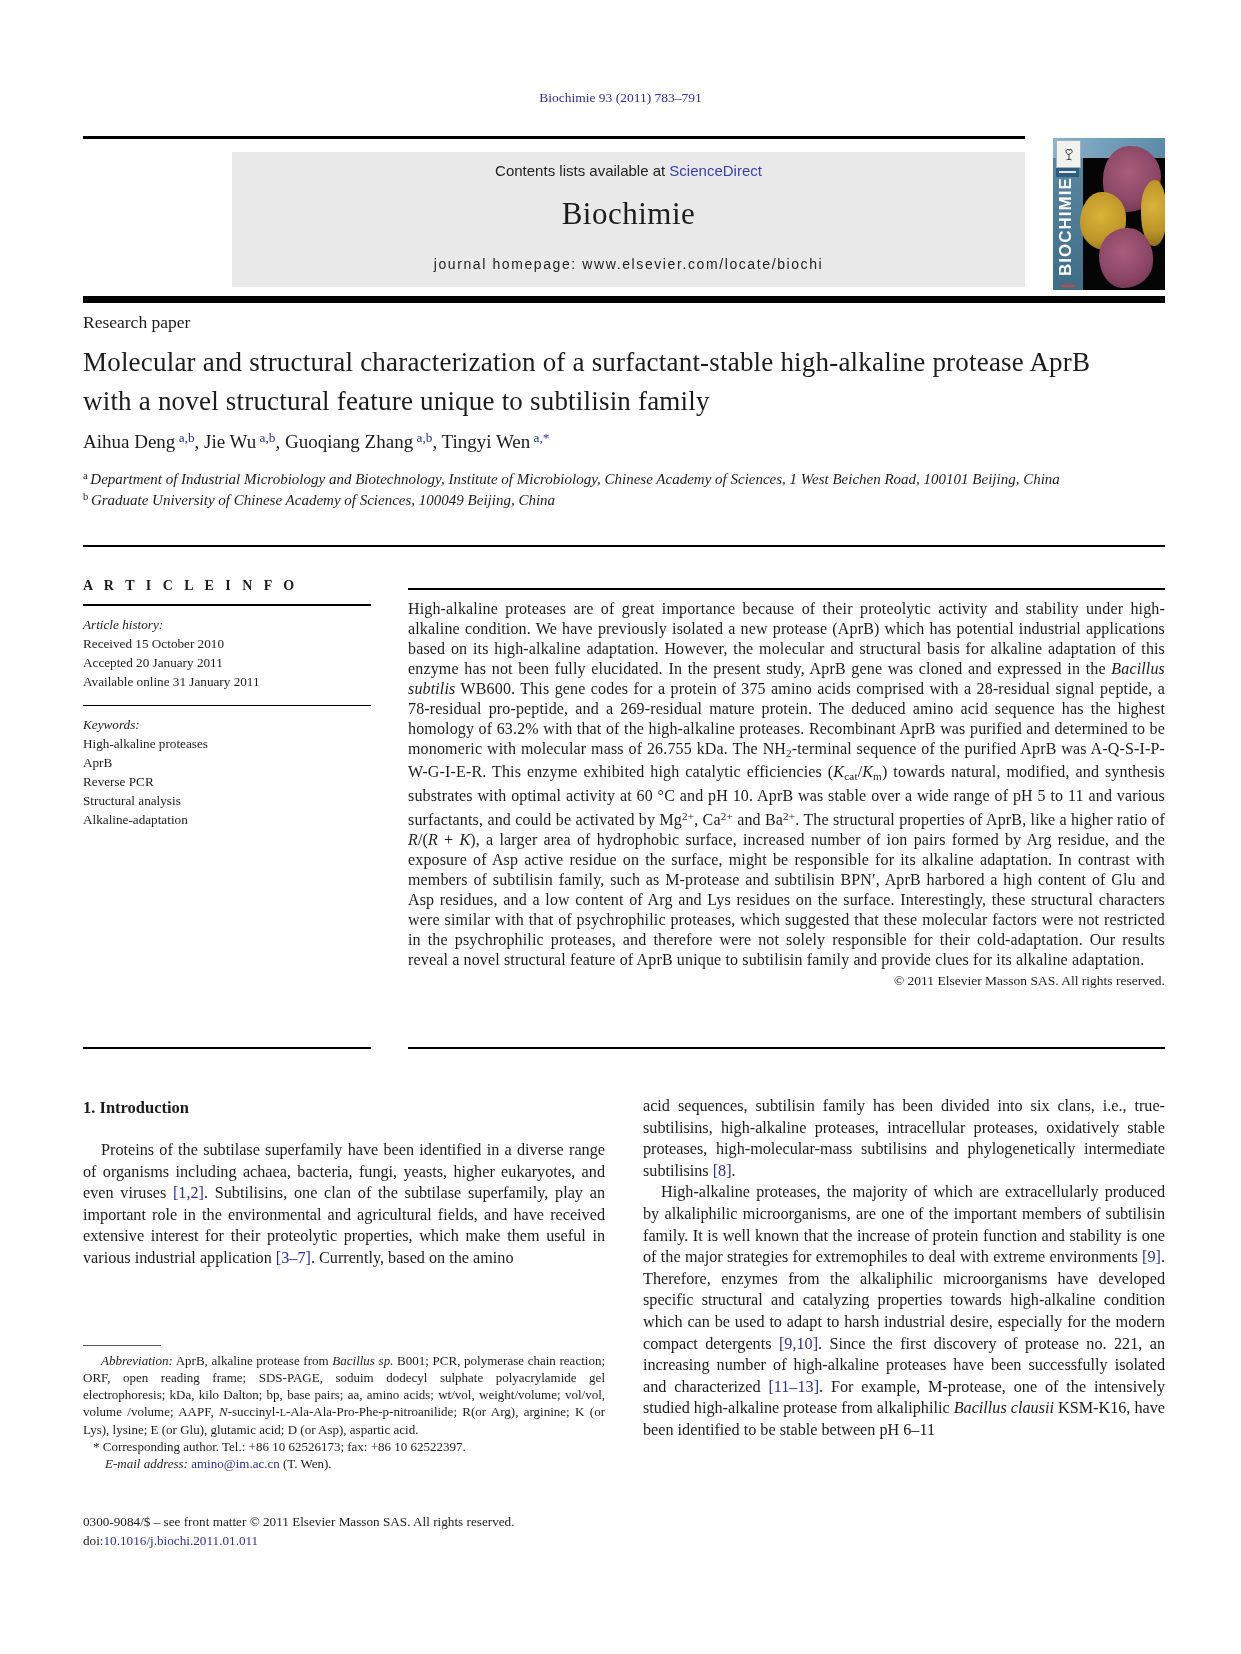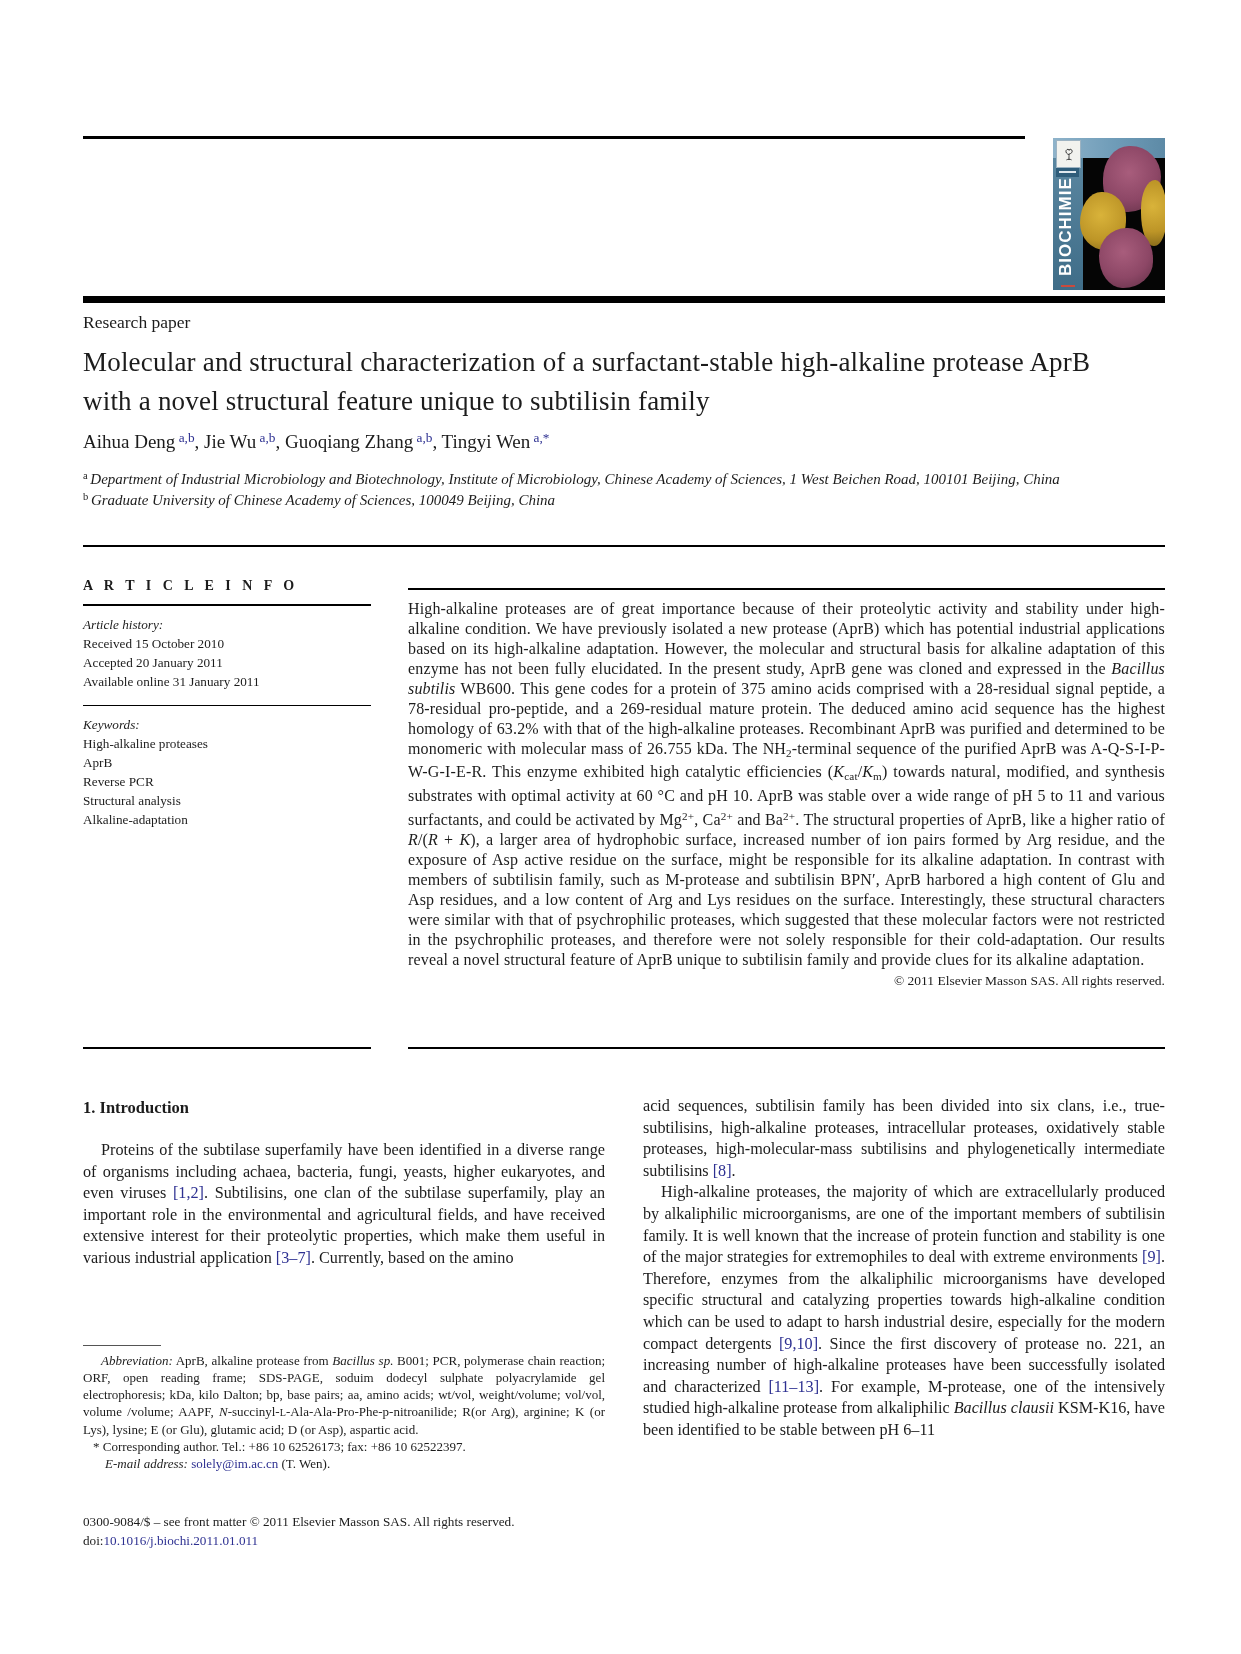--- a/index.html
+++ b/index.html
@@ -62,24 +62,32 @@
   .rt-sup{vertical-align:0.45em;font-size:0.7em;}
   .rt-link{color:var(--link);}
   .rt-sc{font-size:0.78em;}
   .sd{color:var(--sd-link);}
 </style>
 </head>
 <body>
 
 <div id="page">
 
+  <div class="abs citation" style="top:90px;left:0;">Biochimie 93 (2011) 783–791</div>
 
   <div class="abs rule" style="left:83px;top:136px;width:942px;height:3px;"></div>
 
 
+  <div class="abs graybox" style="left:232px;top:152px;width:793px;height:135px;">
+    <div class="abs contents-line" style="top:10px;left:0;">
+      <span>Contents lists available at </span><span class="sd">ScienceDirect</span>
+    </div>
+    <div class="abs journal-name" style="top:44px;left:0;">Biochimie</div>
+    <div class="abs homepage-line" style="top:104px;left:0;">journal homepage: www.elsevier.com/locate/biochi</div>
+  </div>
 
   <div class="abs cover" style="left:1053px;top:138px;width:112px;height:152px;">
     <div class="cover-band"></div>
     <div class="cover-spine"></div>
     <div class="blob m" style="left:50px;top:8px;width:58px;height:66px;border-radius:46% 54% 58% 42%/52% 48% 55% 45%;"></div>
     <div class="blob y" style="left:88px;top:42px;width:26px;height:66px;border-radius:55% 45% 50% 50%/45% 55% 48% 52%;"></div>
     <div class="blob y" style="left:27px;top:54px;width:46px;height:58px;border-radius:48% 52% 44% 56%/55% 45% 52% 48%;"></div>
     <div class="blob m" style="left:46px;top:90px;width:54px;height:60px;border-radius:52% 48% 56% 44%/48% 52% 45% 55%;"></div>
     <div class="mini-logo">
       <svg width="14" height="18" viewBox="0 0 100 92">
@@ -145,21 +153,21 @@
 
   <div class="abs bodytext" style="left:643px;top:1096px;width:522px;">
     <div><span>acid sequences, subtilisin family has been divided into six clans, i.e., true-subtilisins, high-alkaline proteases, intracellular proteases, oxidatively stable proteases, high-molecular-mass subtilisins and phylogenetically intermediate subtilisins </span><span class="rt-link">[8]</span><span>.</span></div>
     <div class="indent"><span>High-alkaline proteases, the majority of which are extracellularly produced by alkaliphilic microorganisms, are one of the important members of subtilisin family. It is well known that the increase of protein function and stability is one of the major strategies for extremophiles to deal with extreme environments </span><span class="rt-link">[9]</span><span>. Therefore, enzymes from the alkaliphilic microorganisms have developed specific structural and catalyzing properties towards high-alkaline condition which can be used to adapt to harsh industrial desire, especially for the modern compact detergents </span><span class="rt-link">[9,10]</span><span>. Since the first discovery of protease no. 221, an increasing number of high-alkaline proteases have been successfully isolated and characterized </span><span class="rt-link">[11–13]</span><span>. For example, M-protease, one of the intensively studied high-alkaline protease from alkaliphilic </span><span class="rt-i">Bacillus clausii</span><span> KSM-K16, have been identified to be stable between pH 6–11</span></div>
   </div>
 
   <div class="abs" style="left:83px;top:1345px;width:522px;">
     <div style="width:78px;height:1px;background:#555;"></div>
     <div class="footnote indent" style="margin-top:6px;"><span class="rt-i">Abbreviation:</span><span> AprB, alkaline protease from </span><span class="rt-i">Bacillus sp.</span><span> B001; PCR, polymerase chain reaction; ORF, open reading frame; SDS-PAGE, soduim dodecyl sulphate polyacrylamide gel electrophoresis; kDa, kilo Dalton; bp, base pairs; aa, amino acids; wt/vol, weight/volume; vol/vol, volume /volume; AAPF, </span><span class="rt-i">N</span><span>-succinyl-</span><span class="rt-sc">L</span><span>-Ala-Ala-Pro-Phe-p-nitroanilide; R(or Arg), arginine; K (or Lys), lysine; E (or Glu), glutamic acid; D (or Asp), aspartic acid.</span></div>
     <div class="footnote" style="padding-left:10px;">*  Corresponding author. Tel.: +86 10 62526173; fax: +86 10 62522397.</div>
-    <div class="footnote" style="padding-left:22px;"><span class="rt-i">E-mail address:</span><span> </span><span class="rt-link">solely@im.ac.cn</span><span> (T. Wen).</span></div>
+    <div class="footnote" style="padding-left:22px;"><span class="rt-i">E-mail address:</span><span> </span><span class="rt-link">amino@im.ac.cn</span><span> (T. Wen).</span></div>
   </div>
 
   <div class="abs footer-line" style="left:83px;top:1512px;width:700px;">
     <div>0300-9084/$ – see front matter © 2011 Elsevier Masson SAS. All rights reserved.</div>
     <div><span>doi:</span><span class="rt-link">10.1016/j.biochi.2011.01.011</span></div>
   </div>
 
 </div>
 
 </body></html>

